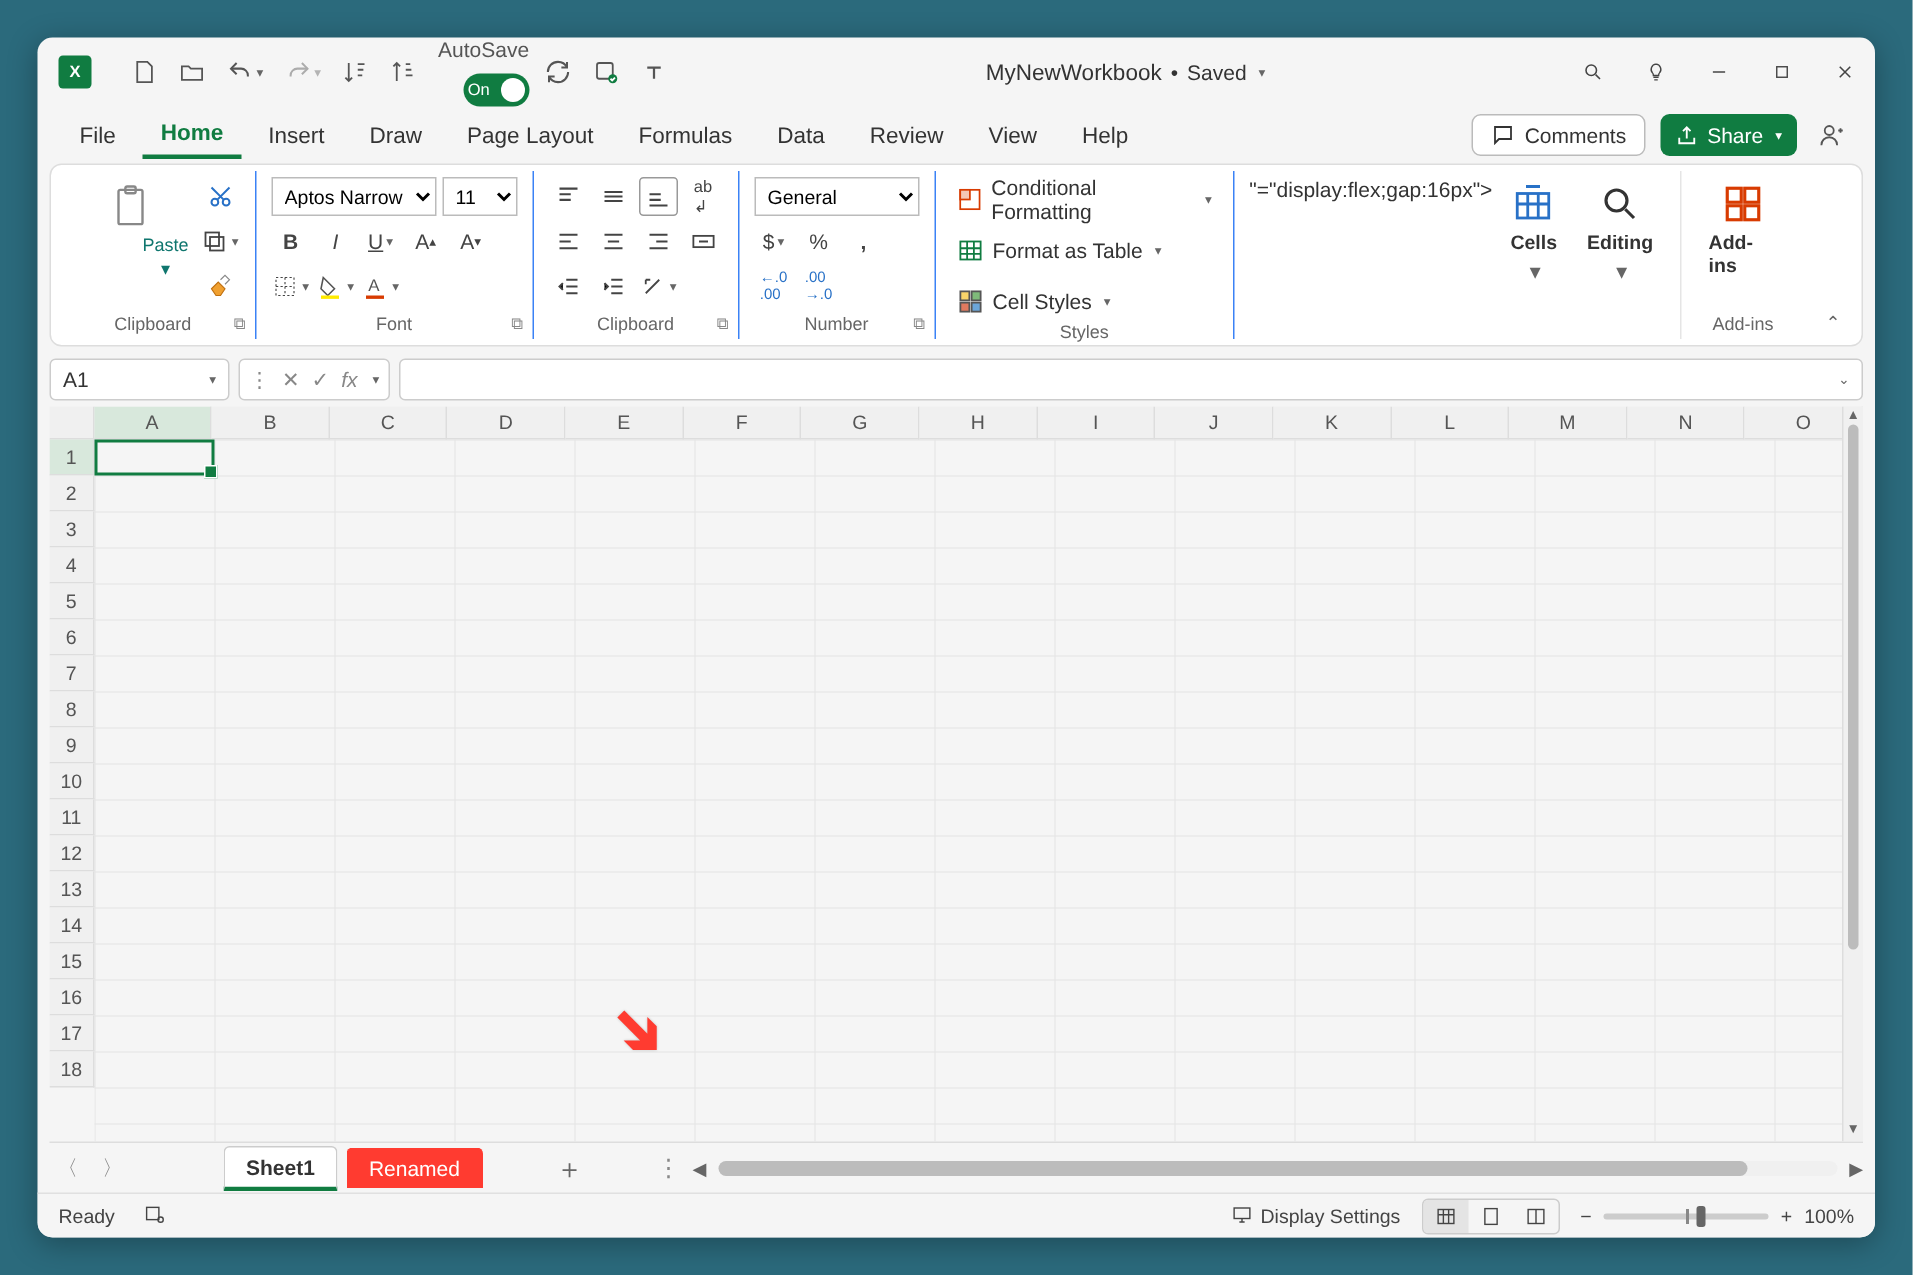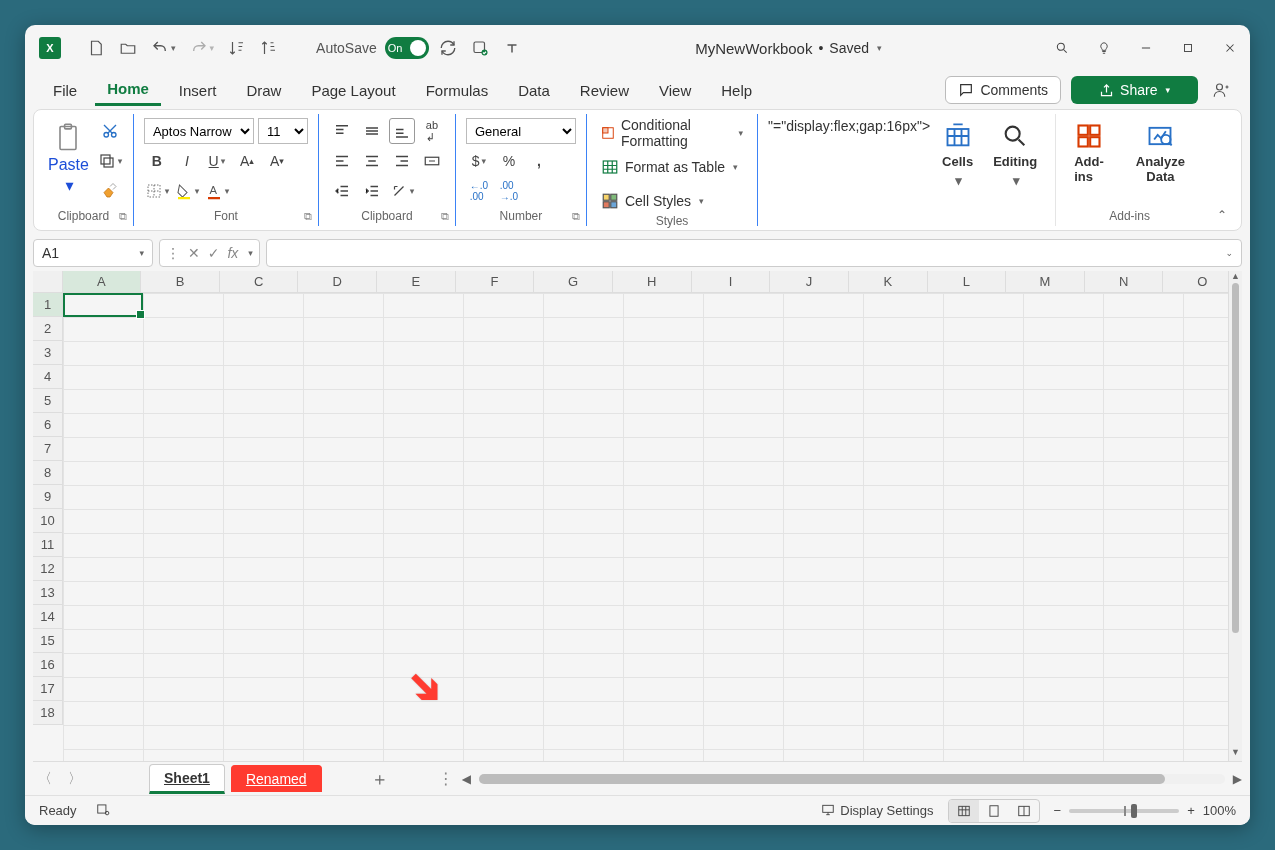--- a/index.html
+++ b/index.html
@@ -31,21 +31,21 @@
     font-size:11px; font-weight:bold; display:flex; align-items:center; justify-content:center;
     border-radius:3px;
   }
   .qat-btn {
     display:flex; align-items:center; justify-content:center;
     min-width:26px; height:28px; padding:0 4px;
     color:#555; cursor:pointer;
   }
   .qat-btn svg { width:18px; height:18px; }
   .caret { font-size:9px; color:#666; margin-left:2px; }
-  .autosave { display:flex; align-items:center; gap:8px; margin-left:28px;}
+  .autosave { display:flex; align-items:flex-end; gap:8px; margin-left:4px;flex-direction:column;}
   .autosave-label { color:#555; }
   .toggle {
     width:44px; height:22px; background:#107c41; border-radius:11px;
     display:flex; align-items:center; padding:0 3px; color:#fff; font-size:11px;
     justify-content:space-between;
   }
   .toggle .knob { width:16px;height:16px;background:#fff;border-radius:50%; }
   .doc-title-wrap { flex:1; text-align:center; display:flex; align-items:center; justify-content:center; gap:6px; color:#333; }
   .doc-title { font-size:15px; }
   .win-controls { display:flex; gap:22px; margin-left:auto; align-items:center; }
@@ -57,21 +57,21 @@
     padding:0 16px; gap:6px;
   }
   .tab { padding:6px 12px; font-size:15px; color:#333; cursor:pointer;}
   .tab.active { font-weight:600; border-bottom:3px solid #107c41; color:#107c41;}
   .tabs-right { margin-left:auto; display:flex; gap:10px; align-items:center;}
   .pill-btn {
     display:flex; align-items:center; gap:6px;
     border:1px solid #bbb; background:#fff; border-radius:6px;
     padding:5px 12px; font-size:14px; cursor:pointer;
   }
-  .share-btn { background:#107c41; color:#fff; border:none; padding:6px 28px; border-radius:6px; display:flex;align-items:center;gap:6px;}
+  .share-btn { background:#107c41; color:#fff; border:none; padding:6px 10px; border-radius:6px; display:flex;align-items:center;gap:6px;}
   .share-btn .caret{color:#fff;}
 
   .ribbon {
     background:#fff;
     border:1px solid #ddd;
     border-radius:8px;
     margin:0 8px;
     display:flex;
     height:122px;
     padding:4px 0;
@@ -84,21 +84,21 @@
   .col{display:flex; flex-direction:column; gap:4px;}
   .row{display:flex; gap:4px; align-items:center;}
   .icon-btn{min-width:26px;height:26px;display:flex;align-items:center;justify-content:center;color:#444;cursor:pointer;border-radius:3px;}
   .icon-btn svg{width:18px;height:18px;}
   select{border:1px solid #bbb;background:#fff;height:26px;font-size:13px;padding:0 4px;}
   .font-name{width:110px;}
   .font-size{width:50px;}
   .num-format{width:110px;}
   .paste-block{display:flex;flex-direction:column;align-items:center;gap:2px;padding:4px 4px 0;height:80px;justify-content:flex-start;}
   .paste-block svg{width:28px;height:32px;}
-  .paste-block span{font-size:16px;color:#1d4ed8;}
+  .paste-block span{font-size:12px;color:#0f766e;margin-left:47px;}
   .styles-btn{display:flex;align-items:center;gap:6px;cursor:pointer;height:26px;padding:0 4px;}
   .styles-btn svg{width:18px;height:18px;}
   .vstack{display:flex;flex-direction:column;align-items:center;gap:4px;padding:4px 8px;cursor:pointer;font-weight:bold;}
   .vstack svg{width:28px;height:28px;}
   .vstack span{font-size:13px;}
   .ribbon-collapse{margin-left:auto;padding:4px 14px;display:flex;align-items:flex-end;}
 
   .formula-row{
     display:flex; align-items:center; height:32px; margin:6px 8px 2px; gap:6px;
   }
@@ -134,21 +134,21 @@
     color:#ff3b30; font-size:44px; font-weight:bold;
     text-shadow:0 0 2px rgba(0,0,0,0.2);
     pointer-events:none;
   }
 
   .sheet-tabs{
     height:34px;display:flex;align-items:center;margin:0 8px;gap:6px;
     border-top:1px solid #ddd;
   }
   .nav-arrow{width:24px;height:24px;display:flex;align-items:center;justify-content:center;color:#888;cursor:pointer;}
-  .sheet-tab{padding:5px 14px;background:#fff;border:1px solid #ccc;border-bottom:none;border-radius:4px 4px 0 0;font-size:14px;cursor:pointer;text-decoration:underline;}
+  .sheet-tab{padding:5px 14px;background:#fff;border:1px solid #ccc;border-bottom:none;border-radius:4px 4px 0 0;font-size:14px;cursor:pointer;}
   .sheet-tab.active{font-weight:600;border-bottom:3px solid #107c41;}
   .sheet-tab.red{background:#ff3b30;color:#ffffff;border-color:#ff3b30;}
   .add-sheet{width:24px;text-align:center;font-size:18px;color:#666;cursor:pointer;margin-left:40px;}
   .hscroll{flex:1;display:flex;align-items:center;gap:8px;margin-left:40px;}
   .hscroll .dots{color:#888;font-size:16px;}
   .hscroll .track{flex:1;height:10px;background:#f0f0f0;border-radius:5px;position:relative;}
   .hscroll .thumb{position:absolute;left:0;top:0;bottom:0;width:92%;background:#bcbcbc;border-radius:5px;}
   .hscroll .arr{color:#666;font-size:12px;}
 
   .status-bar{
@@ -568,29 +568,20 @@
       <div class="group-body" style="gap:16px">
         <div class="vstack">
           <svg viewBox="0 0 24 24" fill="none" stroke="#d83b01" stroke-width="1.8">
               <rect x="3" y="3" width="8" height="8"></rect>
               <rect x="13" y="3" width="8" height="8"></rect>
               <rect x="3" y="13" width="8" height="8"></rect>
               <rect x="13" y="13" width="8" height="8"></rect>
             </svg>
           <span>Add-ins</span>
         </div>
-        <div class="vstack">
-          <svg viewBox="0 0 24 24" fill="none" stroke="#2871c7" stroke-width="1.6">
-              <rect x="3" y="5" width="18" height="14"></rect>
-              <path d="M7 15l3-4 3 3 4-6"></path>
-              <circle cx="17" cy="15" r="4" fill="none"></circle>
-              <path d="M20 18l2 2"></path>
-            </svg>
-          <span style="text-align:center;max-width:60px">Analyze Data</span>
-        </div>
       </div>
       <div class="group-label">
           <span>Add-ins</span>
         </div>
     </div>
 
     <div class="ribbon-collapse">
         <span style="font-size:12px;color:#666">⌃</span>
       </div>
   </div>

